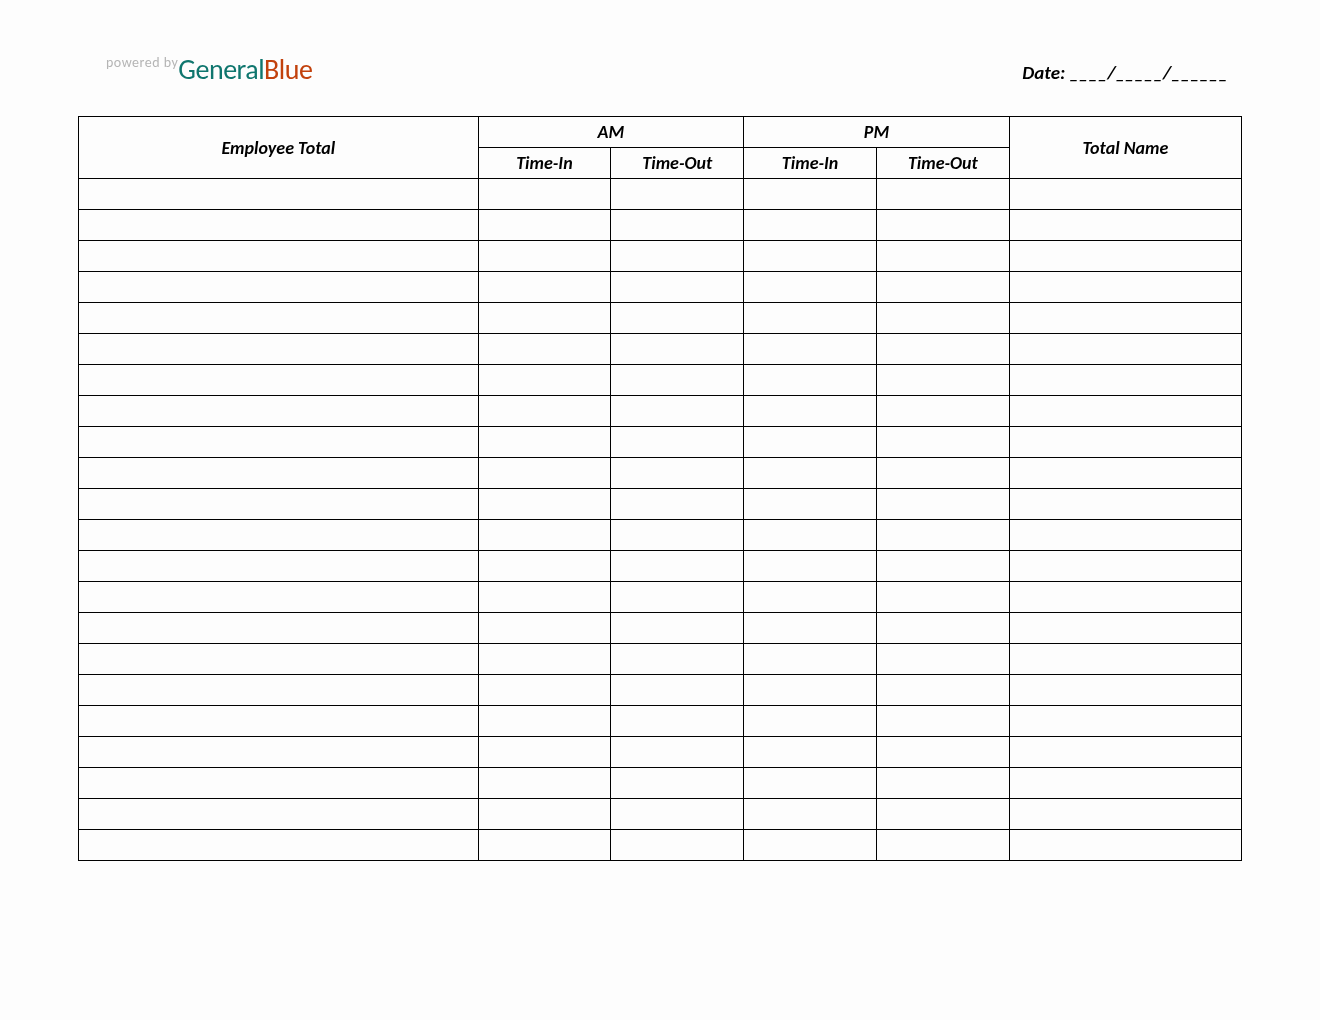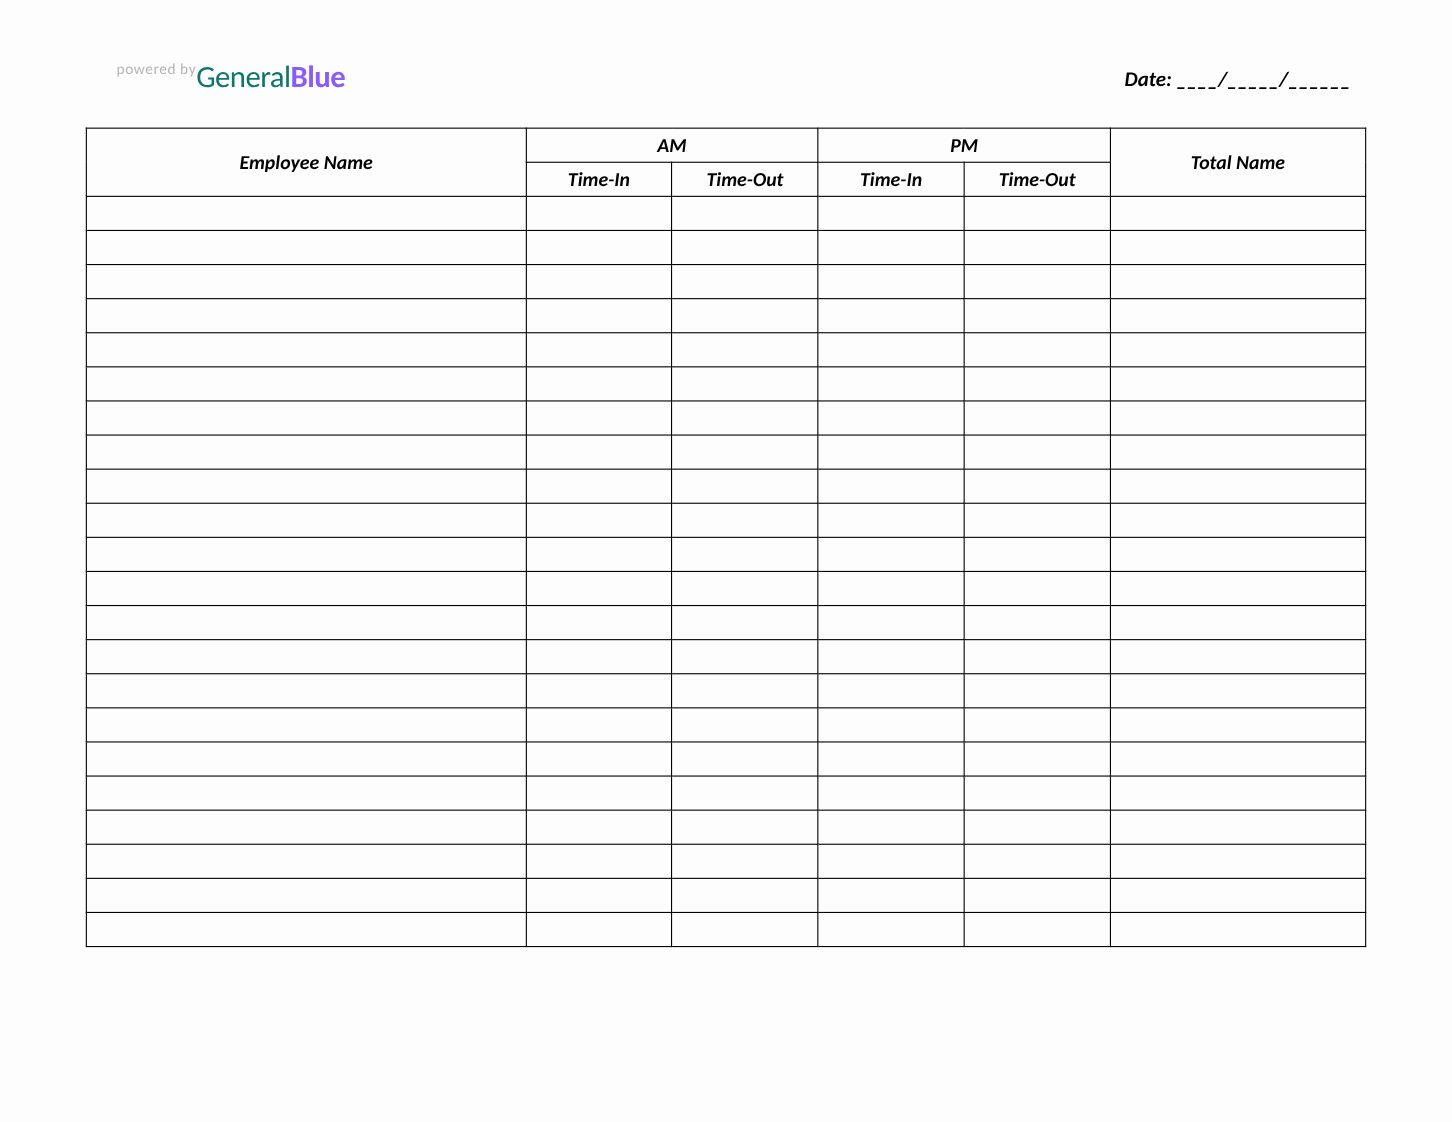--- a/index.html
+++ b/index.html
@@ -34,22 +34,22 @@
     }
     .brand {
       font-size: 28px;
       font-weight: 400;
       letter-spacing: -0.5px;
     }
     .brand-general {
       color: #0f766e;
     }
     .brand-blue {
-      color: #8b5cf6;
-      font-weight: 700;
+      color: #c2410c;
+      font-weight: 400;
     }
     .date-line {
       font-size: 19px;
       font-weight: 700;
       font-style: italic;
       color: #000;
       margin-right: 14px;
       margin-bottom: 0;
     }
     .timesheet {
@@ -101,21 +101,21 @@
   <colgroup>
     <col class="col-name">
     <col class="col-time">
     <col class="col-time">
     <col class="col-time">
     <col class="col-time">
     <col class="col-total">
   </colgroup>
   <thead>
     <tr>
-      <th rowspan="2" class="th-top">Employee Name</th>
+      <th rowspan="2" class="th-top">Employee Total</th>
       <th colspan="2" class="th-top">AM</th>
       <th colspan="2" class="th-top">PM</th>
       <th rowspan="2" class="th-top">Total Name</th>
     </tr>
     <tr>
       <th class="th-sub">Time-In</th>
       <th class="th-sub">Time-Out</th>
       <th class="th-sub">Time-In</th>
       <th class="th-sub">Time-Out</th>
     </tr>

